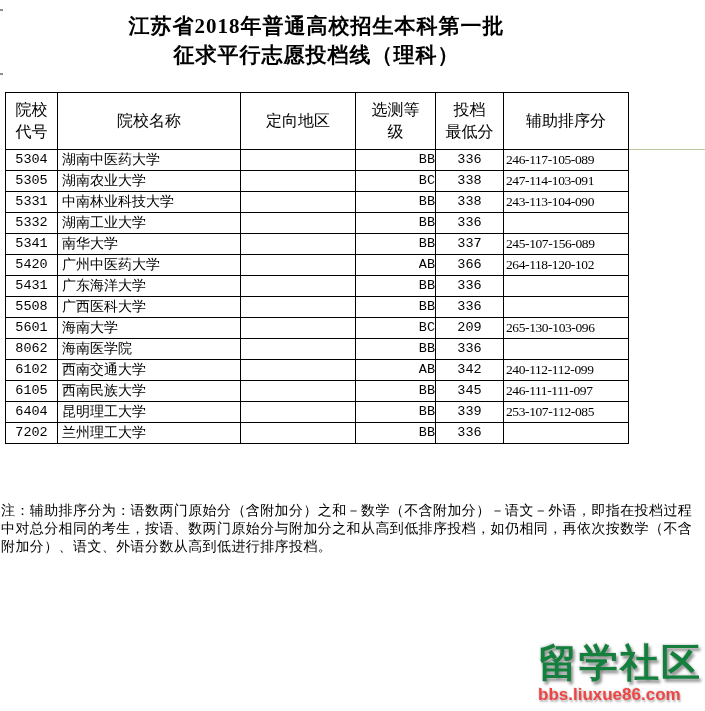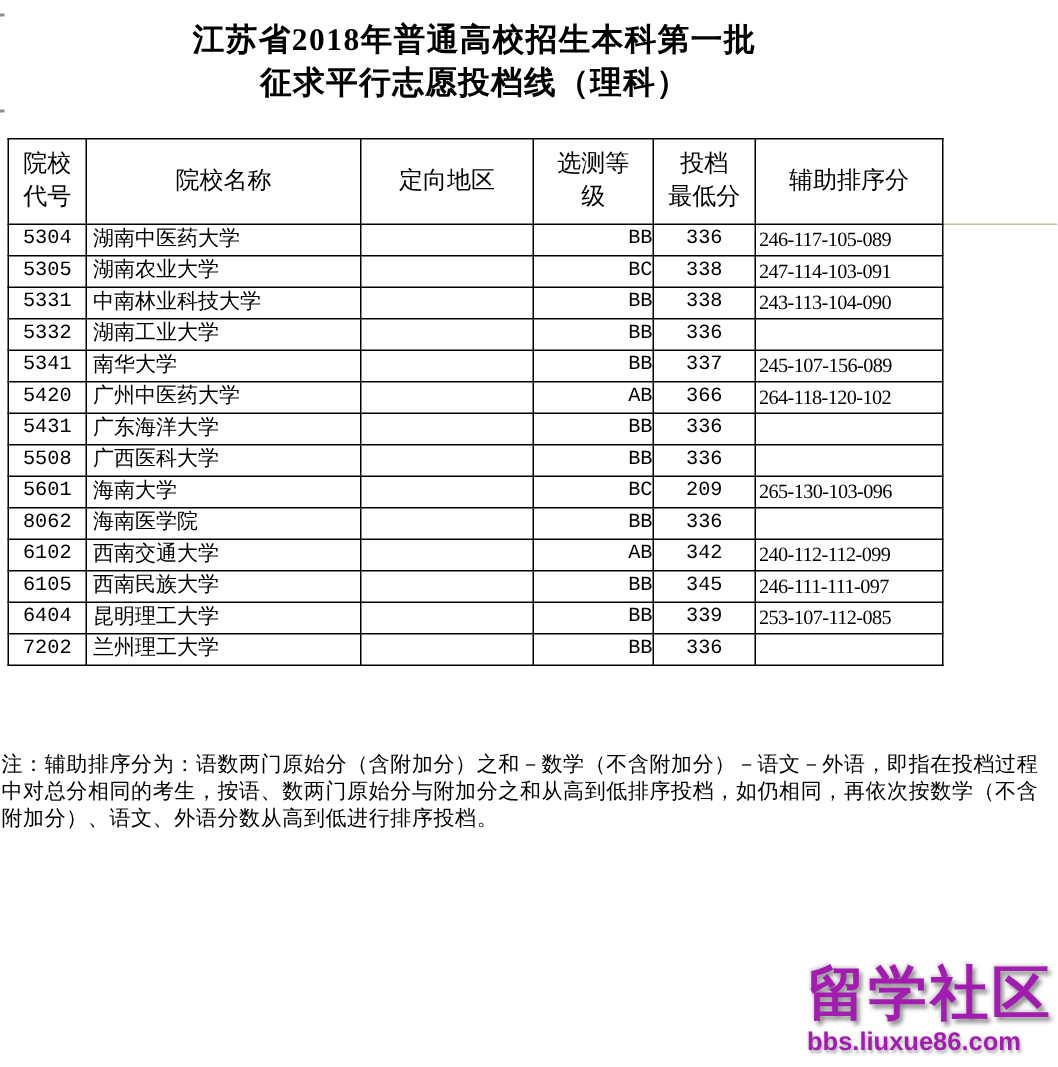--- a/index.html
+++ b/index.html
@@ -109,28 +109,28 @@
     position: absolute;
     right: 3px;
     bottom: 8px;
     text-align: left;
     line-height: 1;
   }
   .watermark .wm-name {
     font-size: 39px;
     font-weight: bold;
     letter-spacing: 2px;
-    color: #a21caf;
+    color: #15803d;
     text-shadow: 2px 3px 3px #8e8e8e, -1px -1px 2px #d8d8d8;
   }
   .watermark .wm-url {
     margin-top: 4px;
     font-size: 17px;
     font-weight: bold;
-    color: #a21caf;
+    color: #ef4444;
     text-shadow: 1px 2px 2px #b5b5b5, -1px -1px 1px #e8e8e8;
     font-family: "Liberation Sans", sans-serif;
   }
 </style>
 </head>
 <body>
 
 <div class="grid-stub-left a"></div>
 <div class="grid-stub-left b"></div>
 <div class="grid-stub-right"></div>

